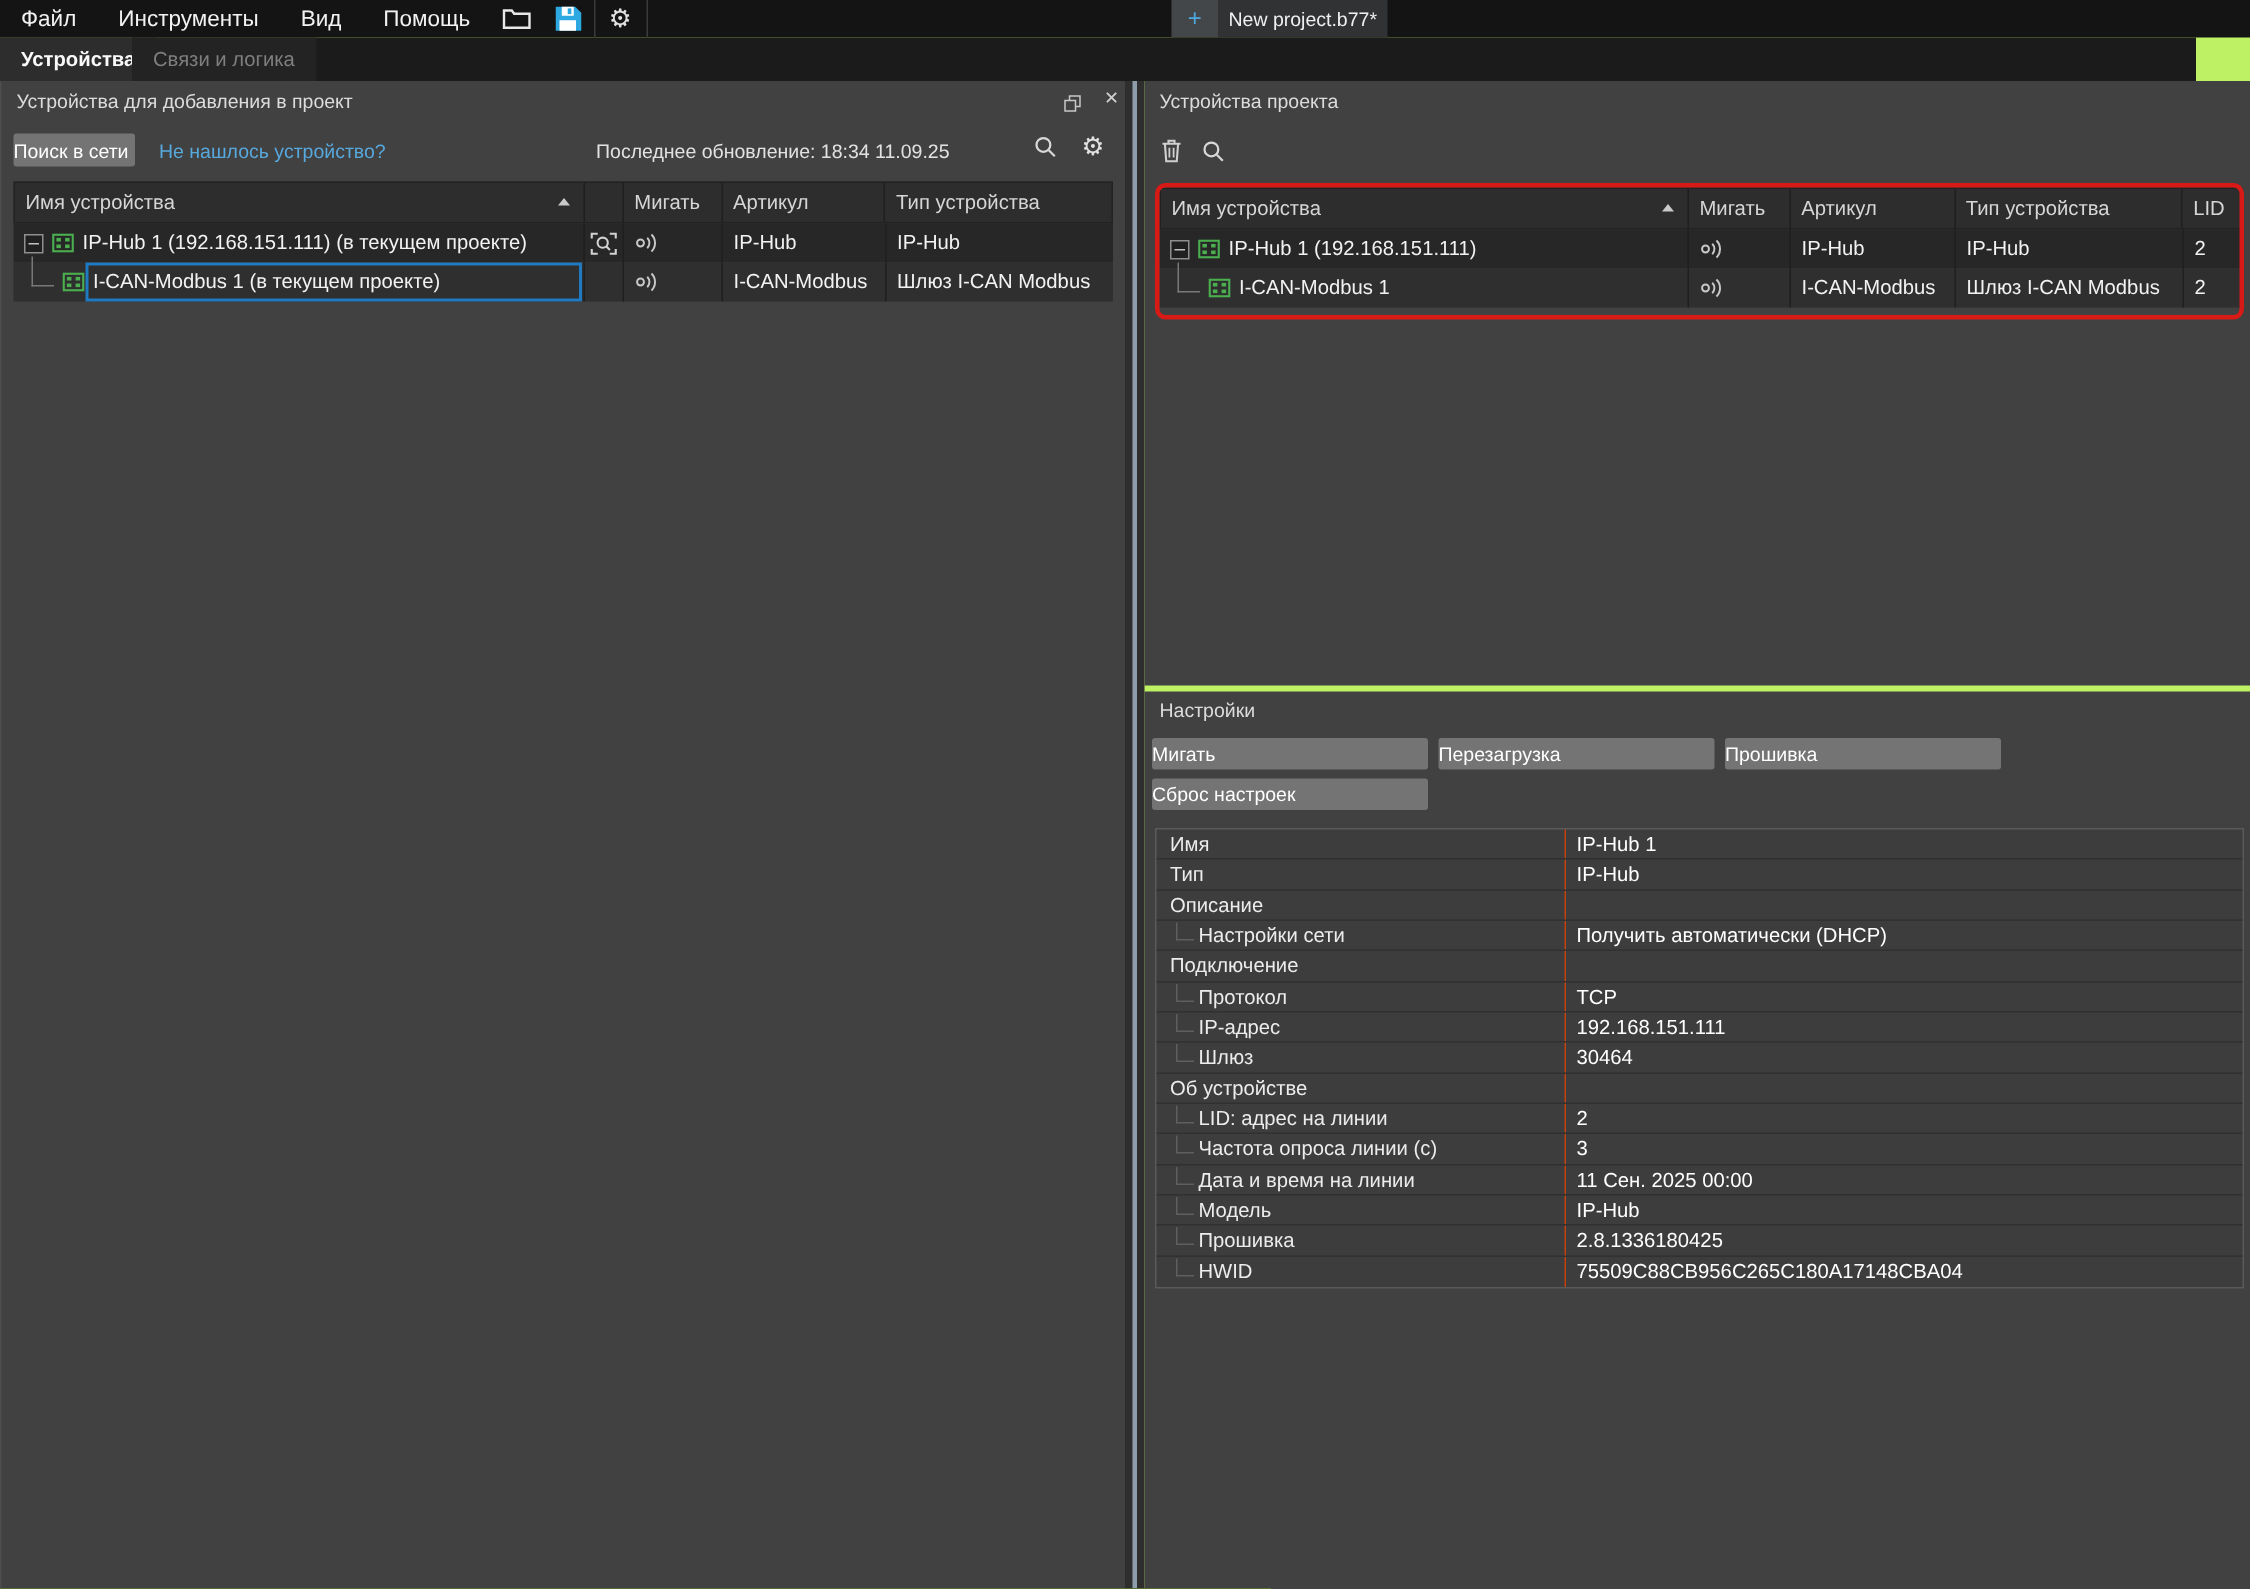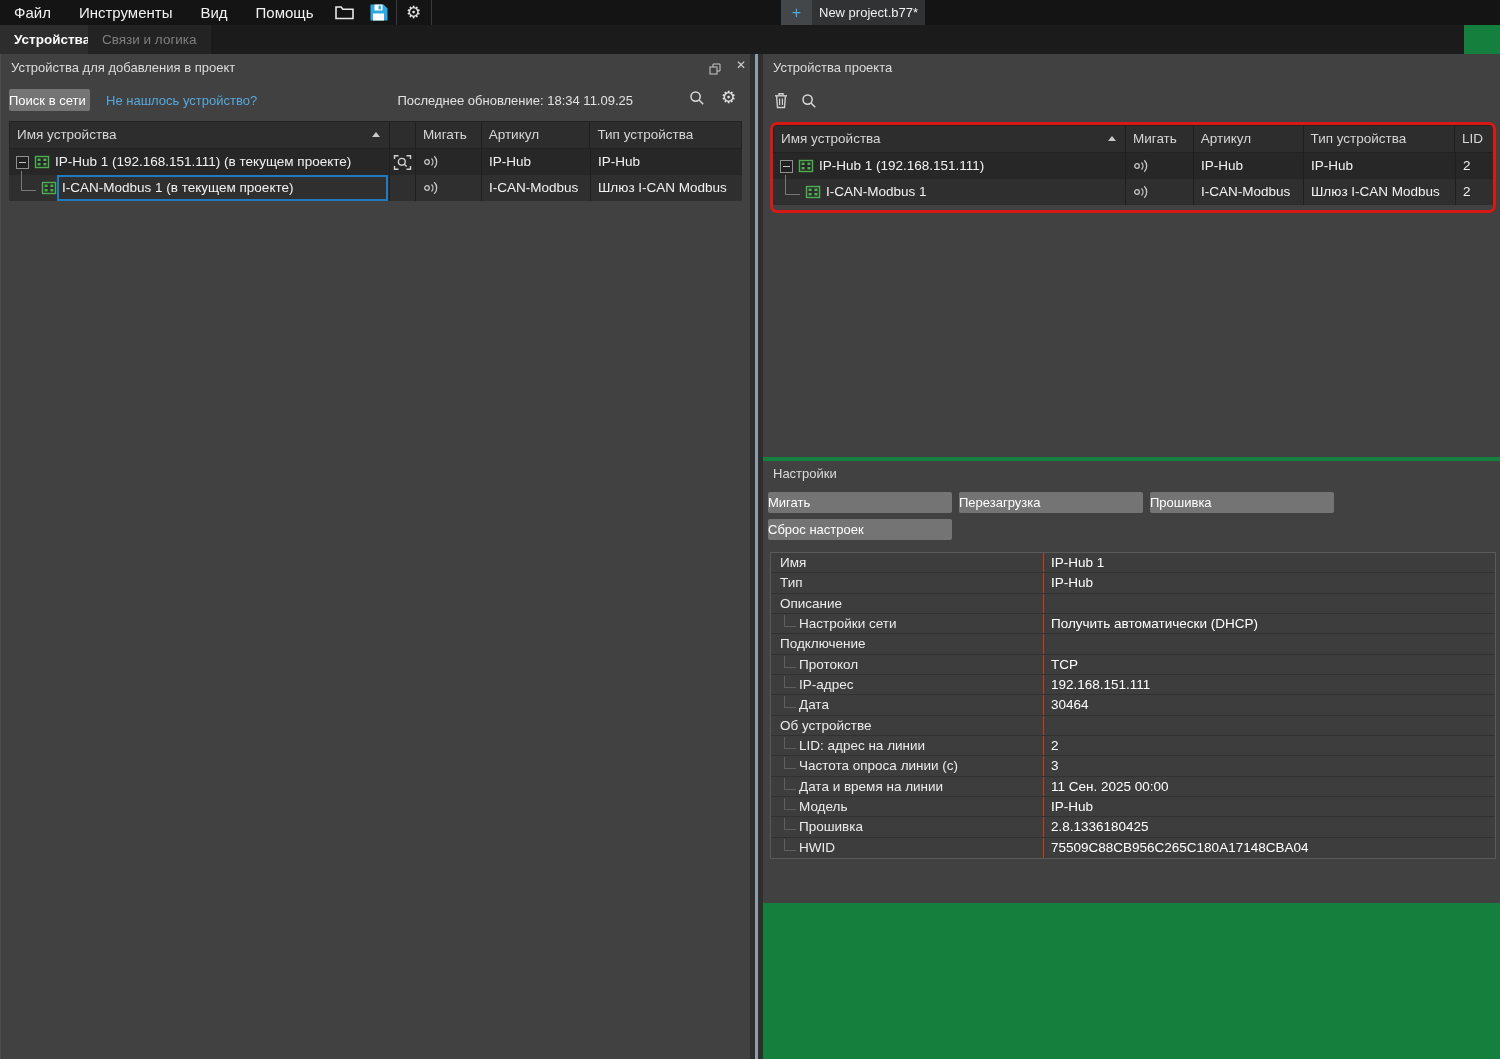--- a/index.html
+++ b/index.html
@@ -1,16 +1,16 @@
 <!DOCTYPE html>
 <html><head>
 <meta charset="utf-8">
 <style>
   html,body{margin:0;padding:0;background:#111;}
-  #app{position:relative;width:1500px;height:1059px;background:#15803d;
+  #app{position:relative;width:1500px;height:1059px;background:#bef264;
        font-family:"Liberation Sans",sans-serif;color:#e8e8e8;overflow:hidden;}
   .abs{position:absolute;}
 
   
   .menubar{left:0;top:0;width:1500px;height:25px;background:#141414;display:flex;align-items:center;}
   .menu-item{padding:0 14px;font-size:15px;color:#f2f2f2;line-height:25px;cursor:default;}
   .icon-btn{width:34px;height:25px;display:flex;align-items:center;justify-content:center;}
   .vsep{width:1px;height:25px;background:#3a3a3a;}
   .gear-glyph{font-size:17px;color:#e2e2e2;line-height:25px;}
   .proj-add-tab{left:781px;top:0;width:31px;height:25px;background:#43474a;display:flex;align-items:center;justify-content:center;font-size:16px;color:#4ea9e1;}
@@ -21,21 +21,21 @@
   .vtab{position:absolute;top:0;height:29px;display:flex;align-items:center;padding:0 14px;font-size:13.5px;}
   .vtab.active{left:0;background:#2d2d2d;color:#fafafa;font-weight:bold;}
   .vtab.inactive{left:88px;background:#232323;color:#7f7f7f;}
 
   
   .panel{background:#414141;}
   #left-panel{left:0;top:54px;width:750px;height:1005px;border-left:1px solid #4d4d4d;}
   #splitter{left:750px;top:54px;width:13px;height:1005px;background:#2e2e2e;}
   #splitter-line{left:755px;top:54px;width:3px;height:1005px;background:#8f9dab;}
   #project-panel{left:763px;top:54px;width:737px;height:403px;}
-  #settings-panel{left:763px;top:461px;width:737px;height:442px;}
+  #settings-panel{left:763px;top:461px;width:737px;height:598px;}
   .panel-title{font-size:13px;color:#dcdcdc;}
 
   
   .btn{background:#747474;color:#fff;font-size:13px;border-radius:2px;display:flex;align-items:center;justify-content:flex-start;cursor:default;}
   .link{font-size:13px;color:#57a8dd;cursor:pointer;}
   .update-label{font-size:13px;color:#e2e2e2;}
 
   
   .tbl-head{display:flex;background:#2d2d2d;border:1px solid #222;box-sizing:border-box;}
   .th{height:26px;line-height:26px;font-size:13.5px;color:#d6d6d6;padding-left:7px;box-sizing:border-box;border-right:1px solid #1f1f1f;position:relative;}
@@ -351,21 +351,21 @@
         </div>
       <div class="prop-row child">
           <span class="plabel">Протокол</span>
           <span class="pvalue">TCP</span>
         </div>
       <div class="prop-row child">
           <span class="plabel">IP-адрес</span>
           <span class="pvalue">192.168.151.111</span>
         </div>
       <div class="prop-row child">
-          <span class="plabel">Дата</span>
+          <span class="plabel">Шлюз</span>
           <span class="pvalue">30464</span>
         </div>
       <div class="prop-row group">
           <span class="plabel">Об устройстве</span>
           <span class="pvalue"></span>
         </div>
       <div class="prop-row child">
           <span class="plabel">LID: адрес на линии</span>
           <span class="pvalue">2</span>
         </div>

